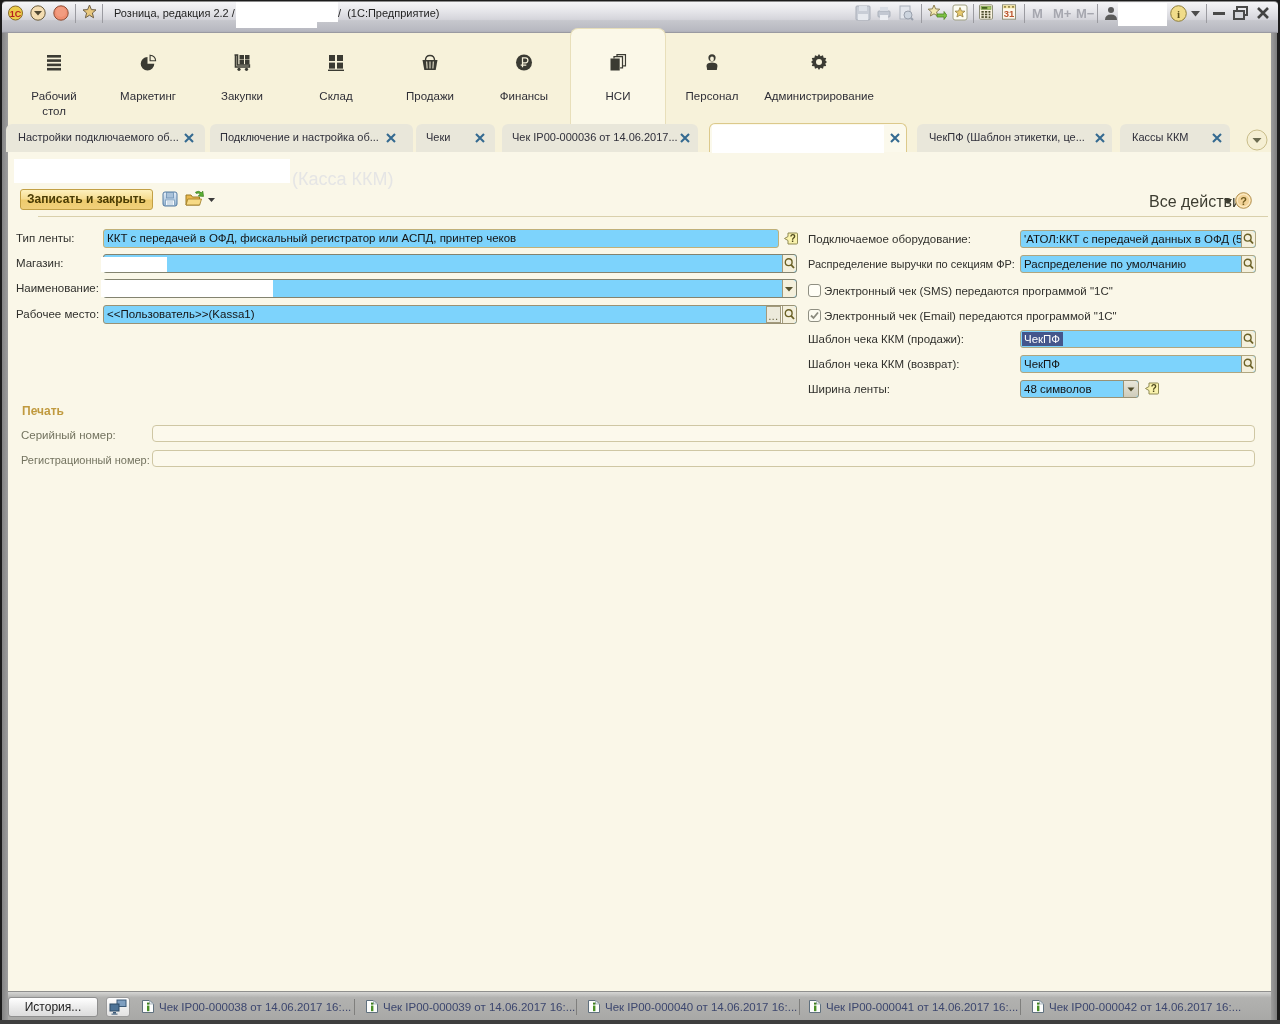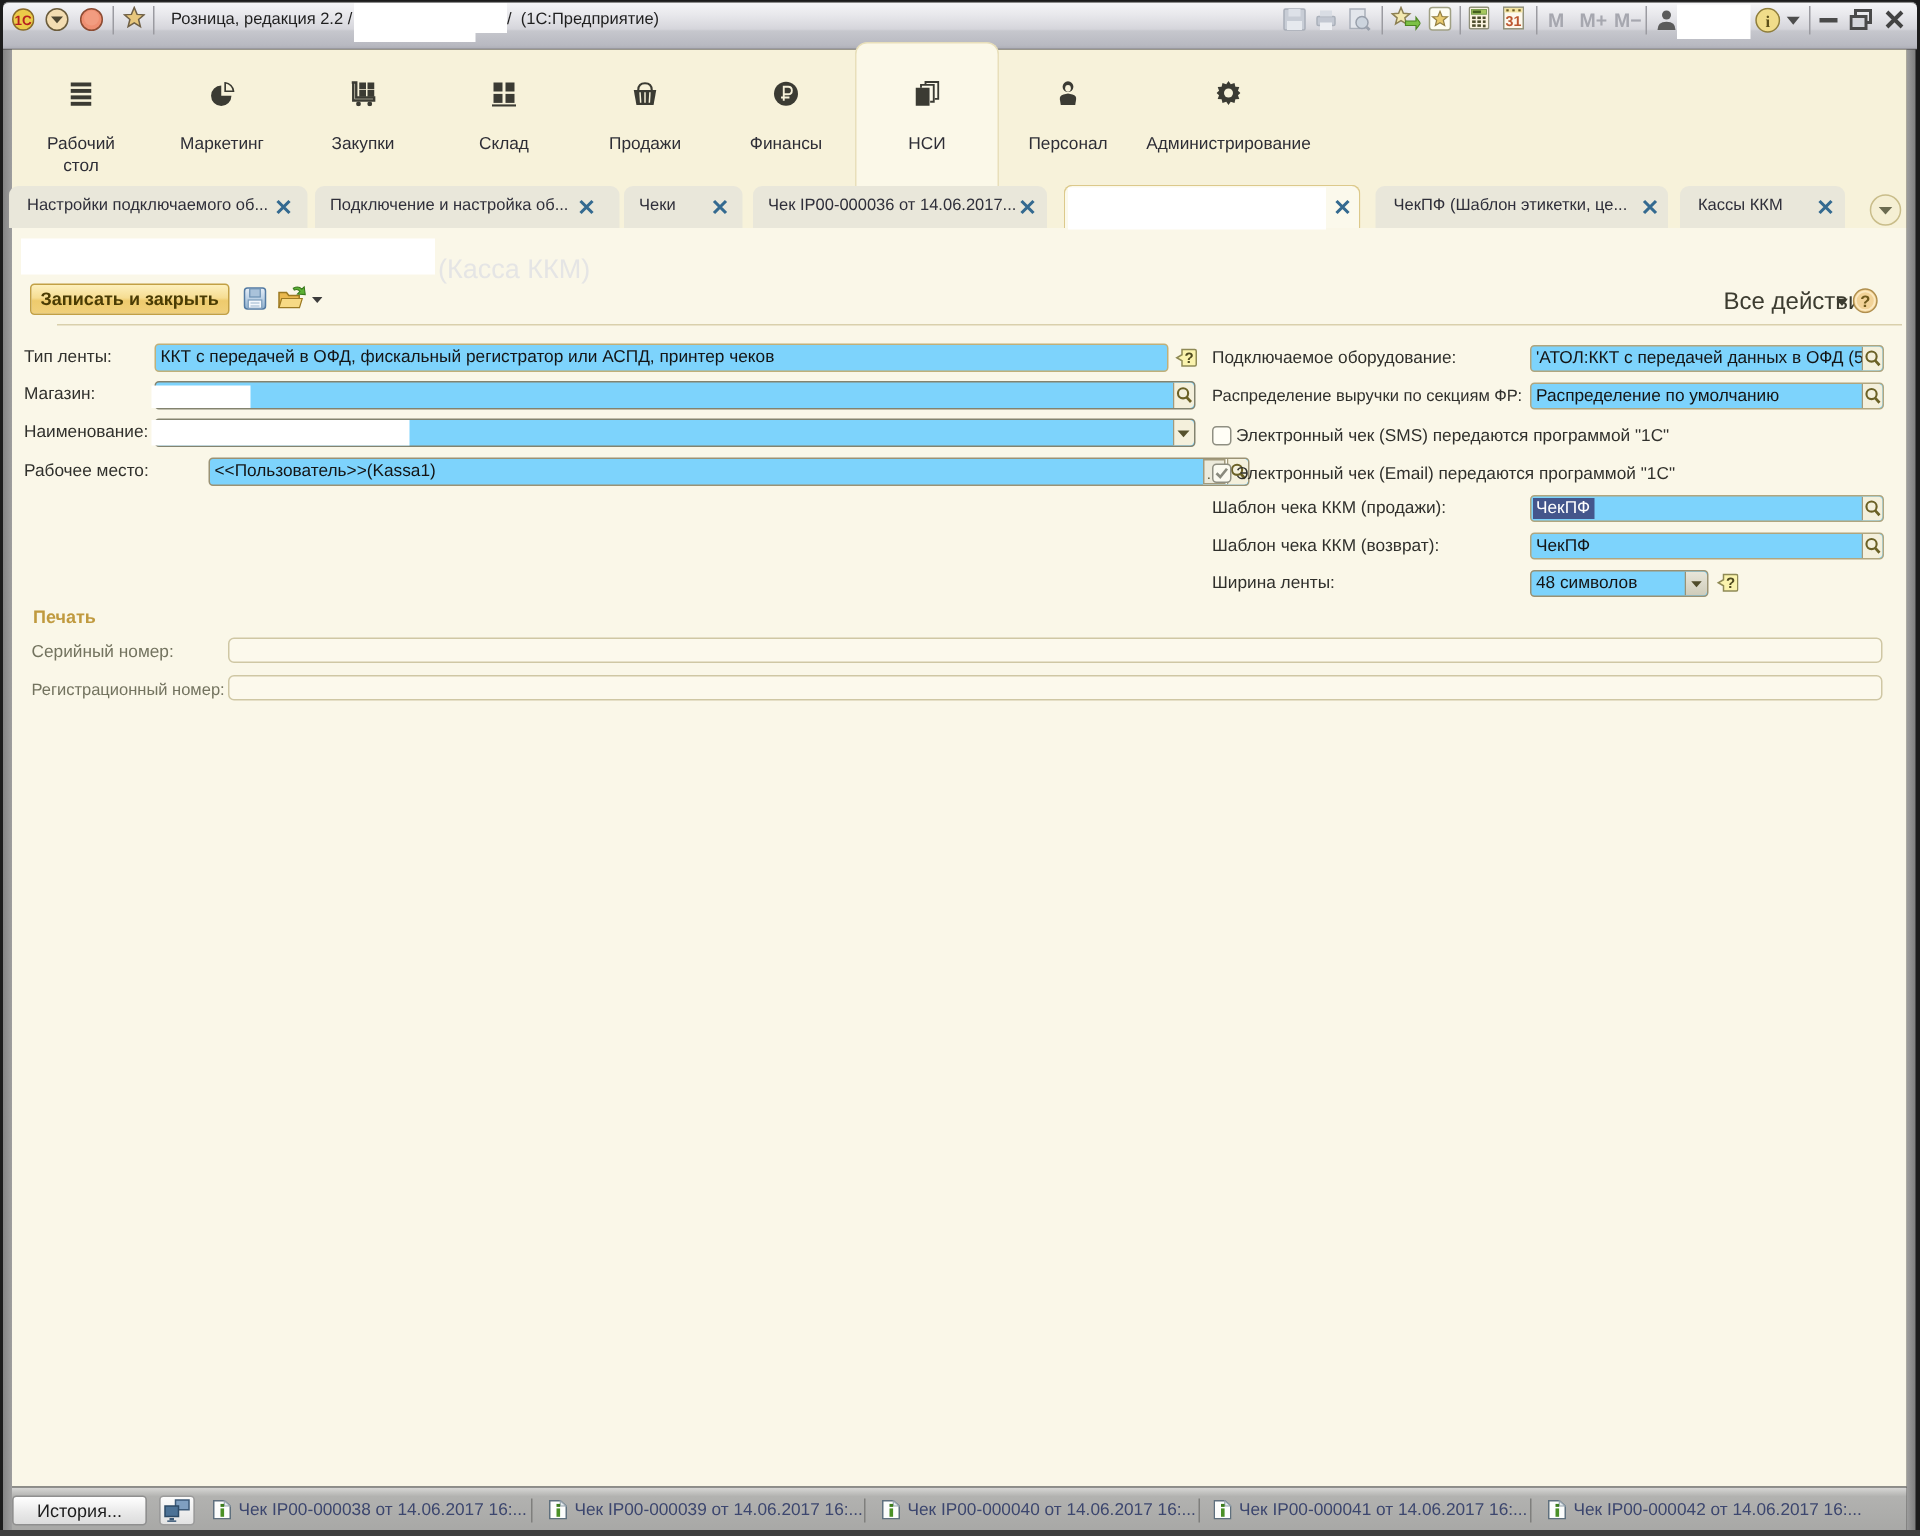--- a/index.html
+++ b/index.html
@@ -308,21 +308,21 @@
   </div>
 <div class="ab censor" style="left:101px;top:257px;width:66px;height:15px;"></div>
 <div class="ab lab" style="left:16px;top:282px;">Наименование:</div>
 <div class="ab inp" style="left:103px;top:279px;width:694px;height:19px;border-color:#83836f;">
  <div class="btnend" style="width:14px;"><svg width="12" height="17" viewBox="0 0 12 17">
         <path d="M2 7 L10 7 L6 11.5 Z" fill="#56522e"></path>
       </svg></div>
   </div>
 <div class="ab censor" style="left:101px;top:280px;width:172px;height:17px;"></div>
 <div class="ab lab" style="left:16px;top:308px;">Рабочее место:</div>
-<div class="ab inp" style="left:103px;top:305px;width:694px;height:19px;border-color:#9a9274;margin-left:36px;">&lt;&lt;Пользователь&gt;&gt;(Kassa1)
+<div class="ab inp" style="left:103px;top:305px;width:694px;height:19px;border-color:#9a9274;">&lt;&lt;Пользователь&gt;&gt;(Kassa1)
  <div class="btnend" style="width:30px;background:#fdfcf2;border-left:none;">
   <div style="position:absolute;left:0;top:0;bottom:0;width:15px;background:#eceadb;border:1px solid #a29a7c;border-radius:0;text-align:center;font-size:10px;color:#55512f;line-height:19px;letter-spacing:0.5px;">...</div>
   <div style="position:absolute;right:0;top:0;bottom:0;width:14px;background:#f4f0dc;border-left:1px solid #a29a7c;border-radius:0 3px 3px 0;"><svg width="13" height="17" viewBox="0 0 13 17">
           <circle cx="5.7" cy="7.2" r="3.4" fill="none" stroke="#6b6126" stroke-width="1.4"></circle>
           <line x1="8.2" y1="9.9" x2="11" y2="13" stroke="#6b6126" stroke-width="1.8"></line>
         </svg></div>
     </div></div>
 
 <div class="ab lab" style="left:808px;top:233px;">Подключаемое оборудование:</div>
 <div class="ab inp" style="left:1020px;top:230px;width:236px;height:18px;border-color:#b0a67f;">'АТОЛ:ККТ с передачей данных в ОФД (5·

